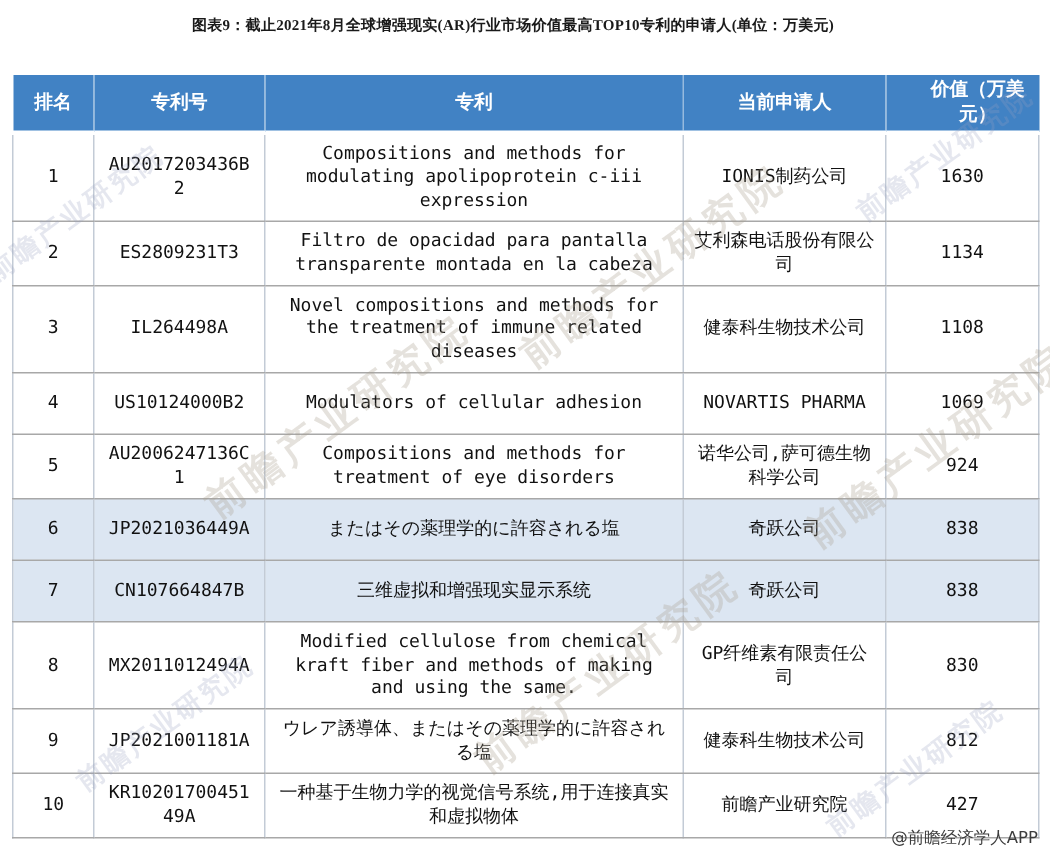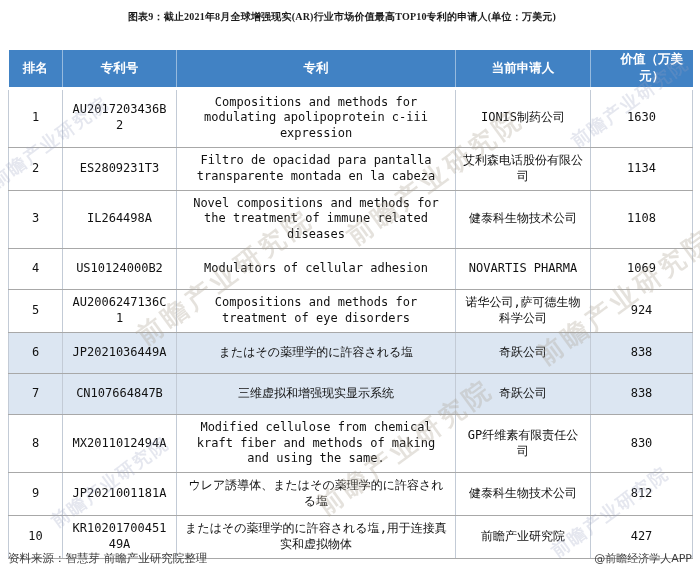--- a/index.html
+++ b/index.html
@@ -133,23 +133,22 @@
         <tr>
           <td>9</td>
           <td>JP2021001181A</td>
           <td>ウレア誘導体、またはその薬理学的に許容される塩</td>
           <td>健泰科生物技术公司</td>
           <td>812</td>
         </tr>
         <tr>
           <td>10</td>
           <td>KR1020170045149A</td>
-          <td>またはその薬理学的に許容される塩,用于连接真实和虚拟物体</td>
+          <td>一种基于生物力学的视觉信号系统,用于连接真实和虚拟物体</td>
           <td>前瞻产业研究院</td>
           <td>427</td>
         </tr>
       </tbody>
   </table>
 
-  <div class="footer-left">资料来源：智慧芽 前瞻产业研究院整理</div>
   <div class="footer-right">@前瞻经济学人APP</div>
 
 </div>
 
 </body></html>

